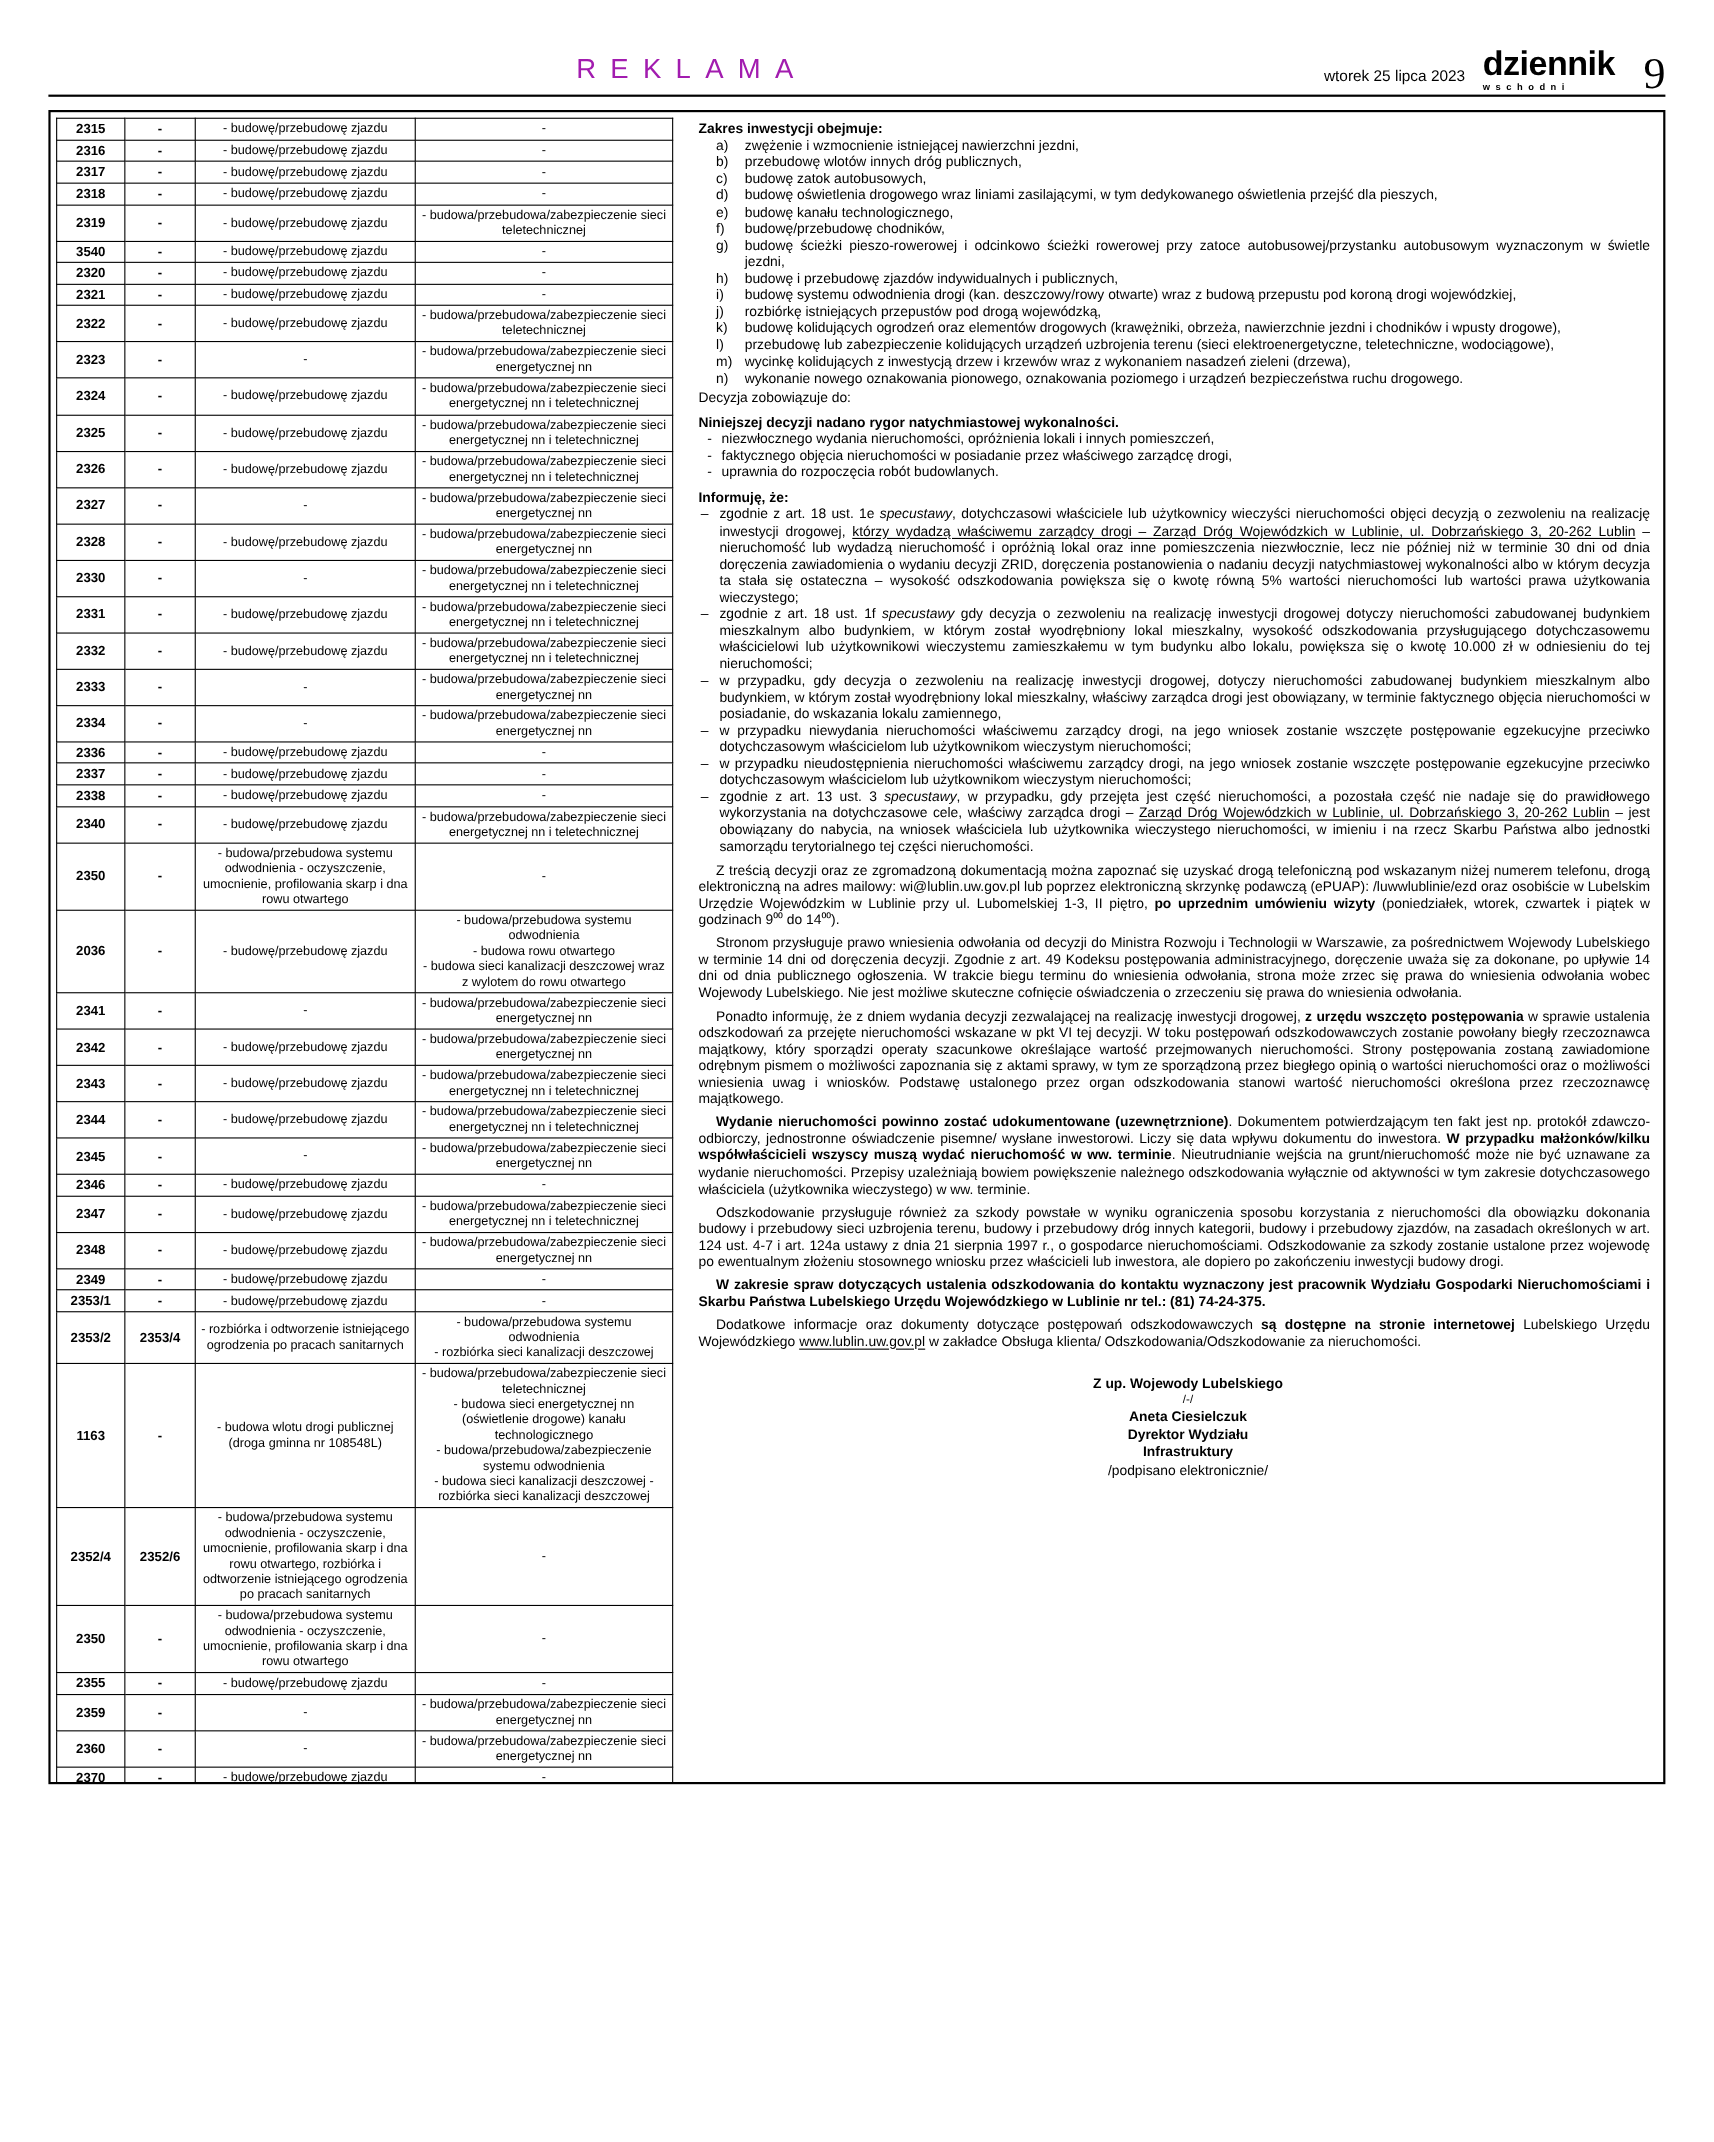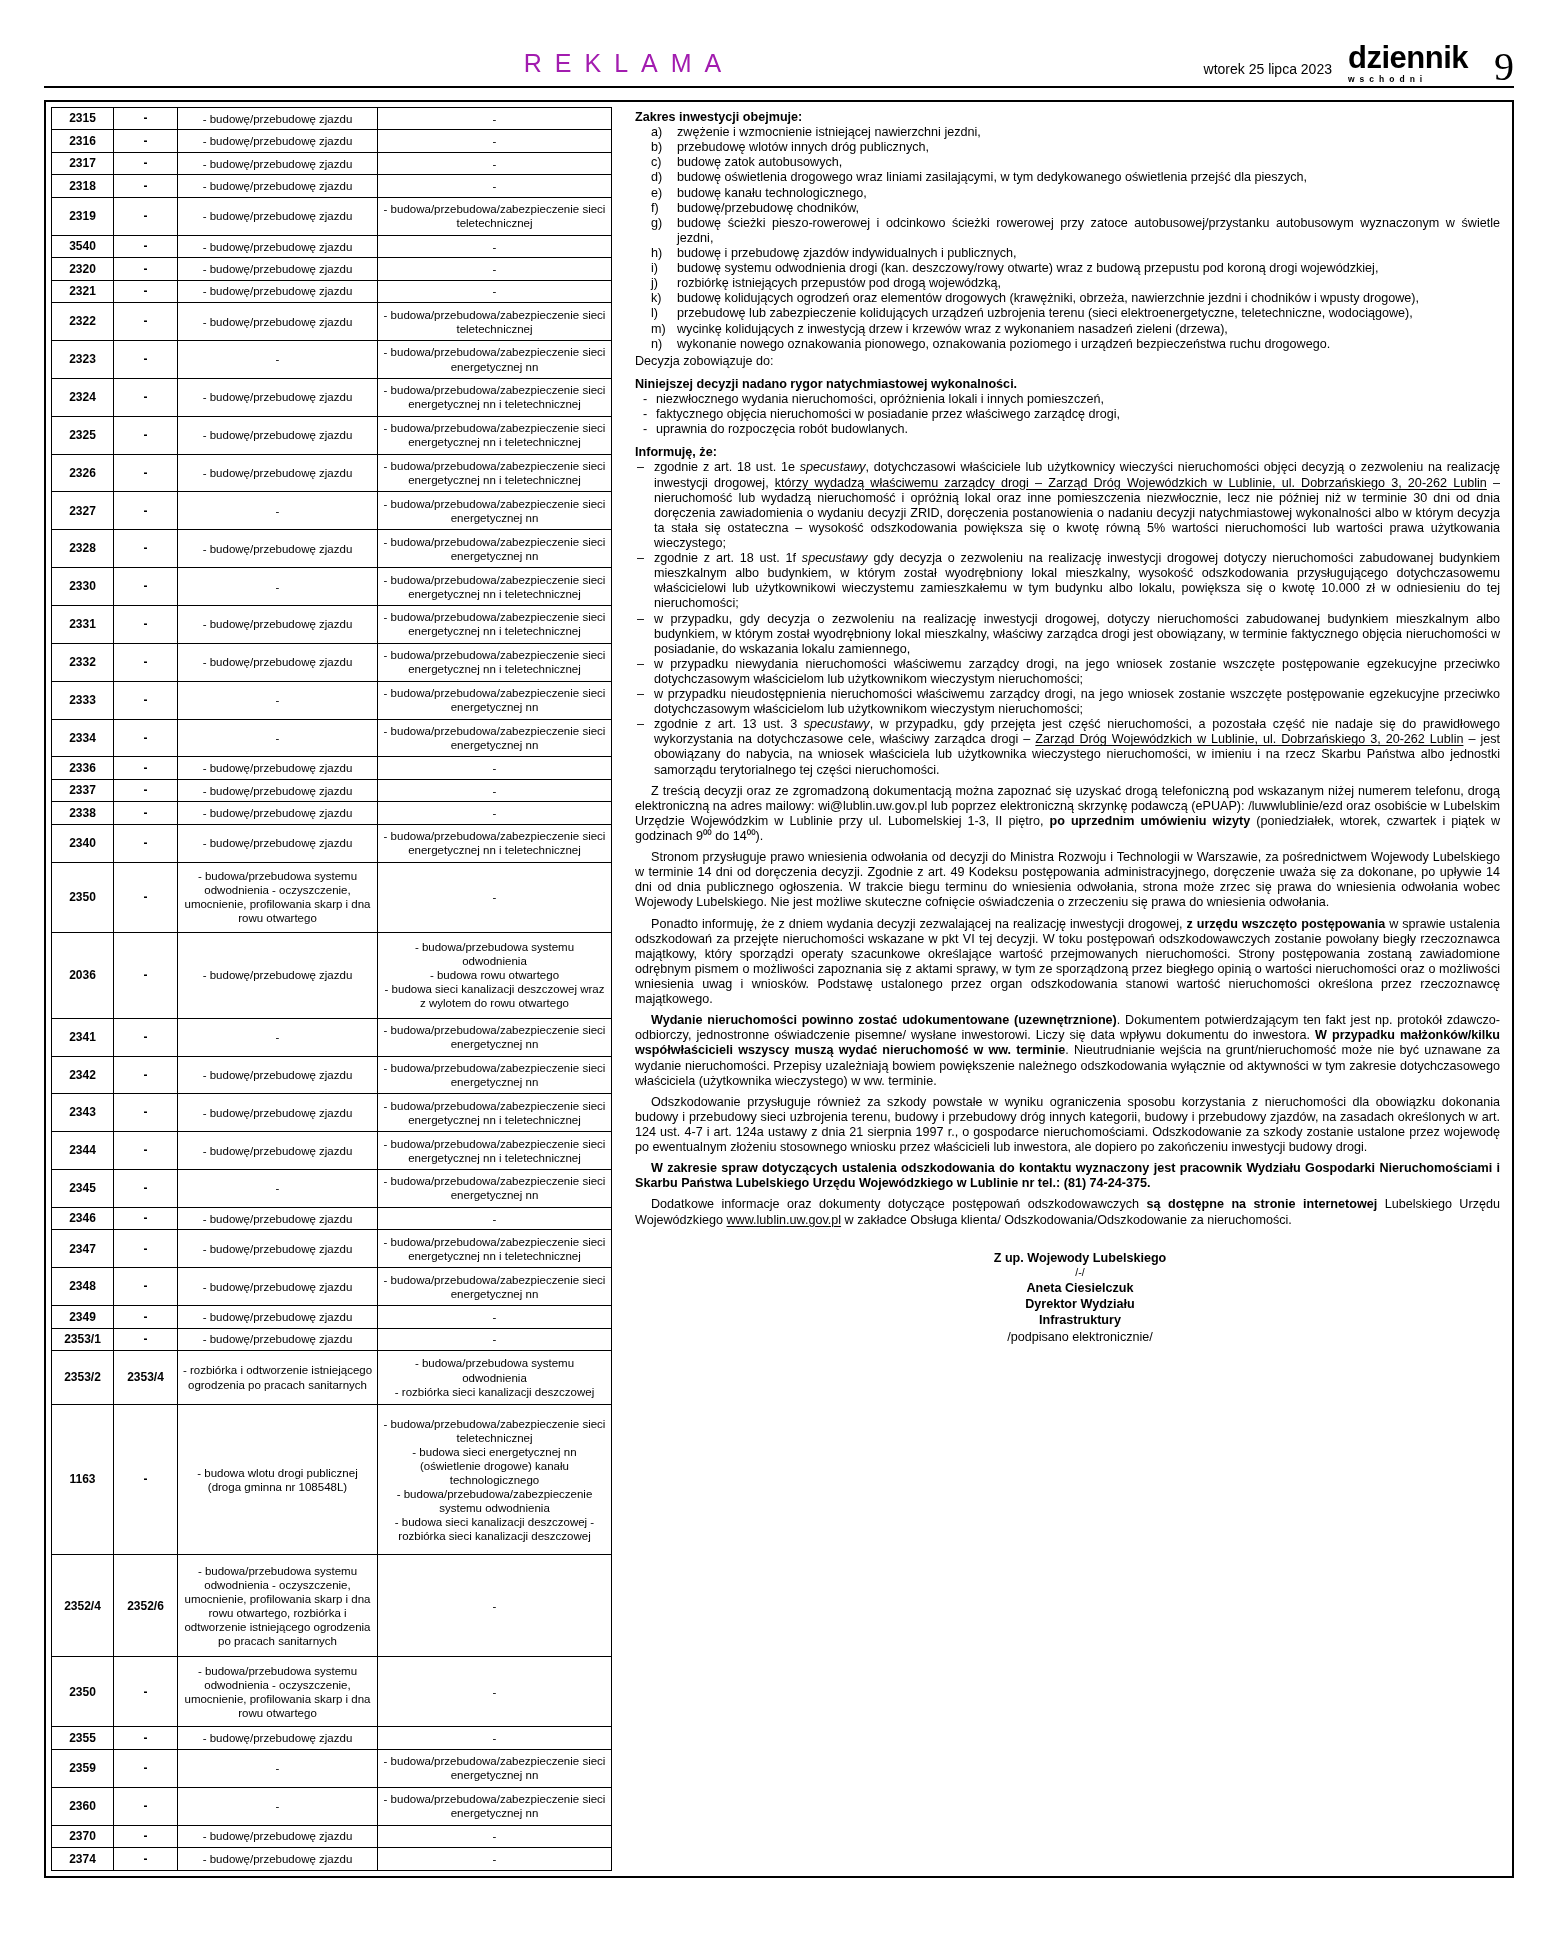--- a/index.html
+++ b/index.html
@@ -20,21 +20,21 @@
   .mast-right { position:absolute; right:0; bottom:2px; display:flex; align-items:flex-end; }
   .date { font-size:14px; padding-bottom:7px; margin-right:16px; }
   .logo-wrap { display:inline-block; text-align:left; }
   .logo { display:block; font-weight:bold; font-size:31px; line-height:0.92; letter-spacing:-0.5px; }
   .logo-sub { display:block; font-size:8.5px; font-weight:bold; letter-spacing:5px; margin-top:1px; }
   .pagenum { font-family:"Liberation Serif", serif; font-size:40px; line-height:0.82; padding-left:26px; }
   .rule { height:2px; background:#000; margin:0 44px; }
 
   
   .box {
-    margin:12px 44px 0; border:2px solid #000; height:1778px;
+    margin:12px 44px 0; border:2px solid #000; height:1522px;
     display:flex; overflow:hidden; background:#fff;
   }
 
   
   .left { flex:0 0 570px; padding:5px; display:flex; }
   table.parcels {
     border-collapse:collapse; table-layout:fixed; width:560px; flex:1;
     font-size:11.5px; line-height:1.22;
   }
   table.parcels td {

